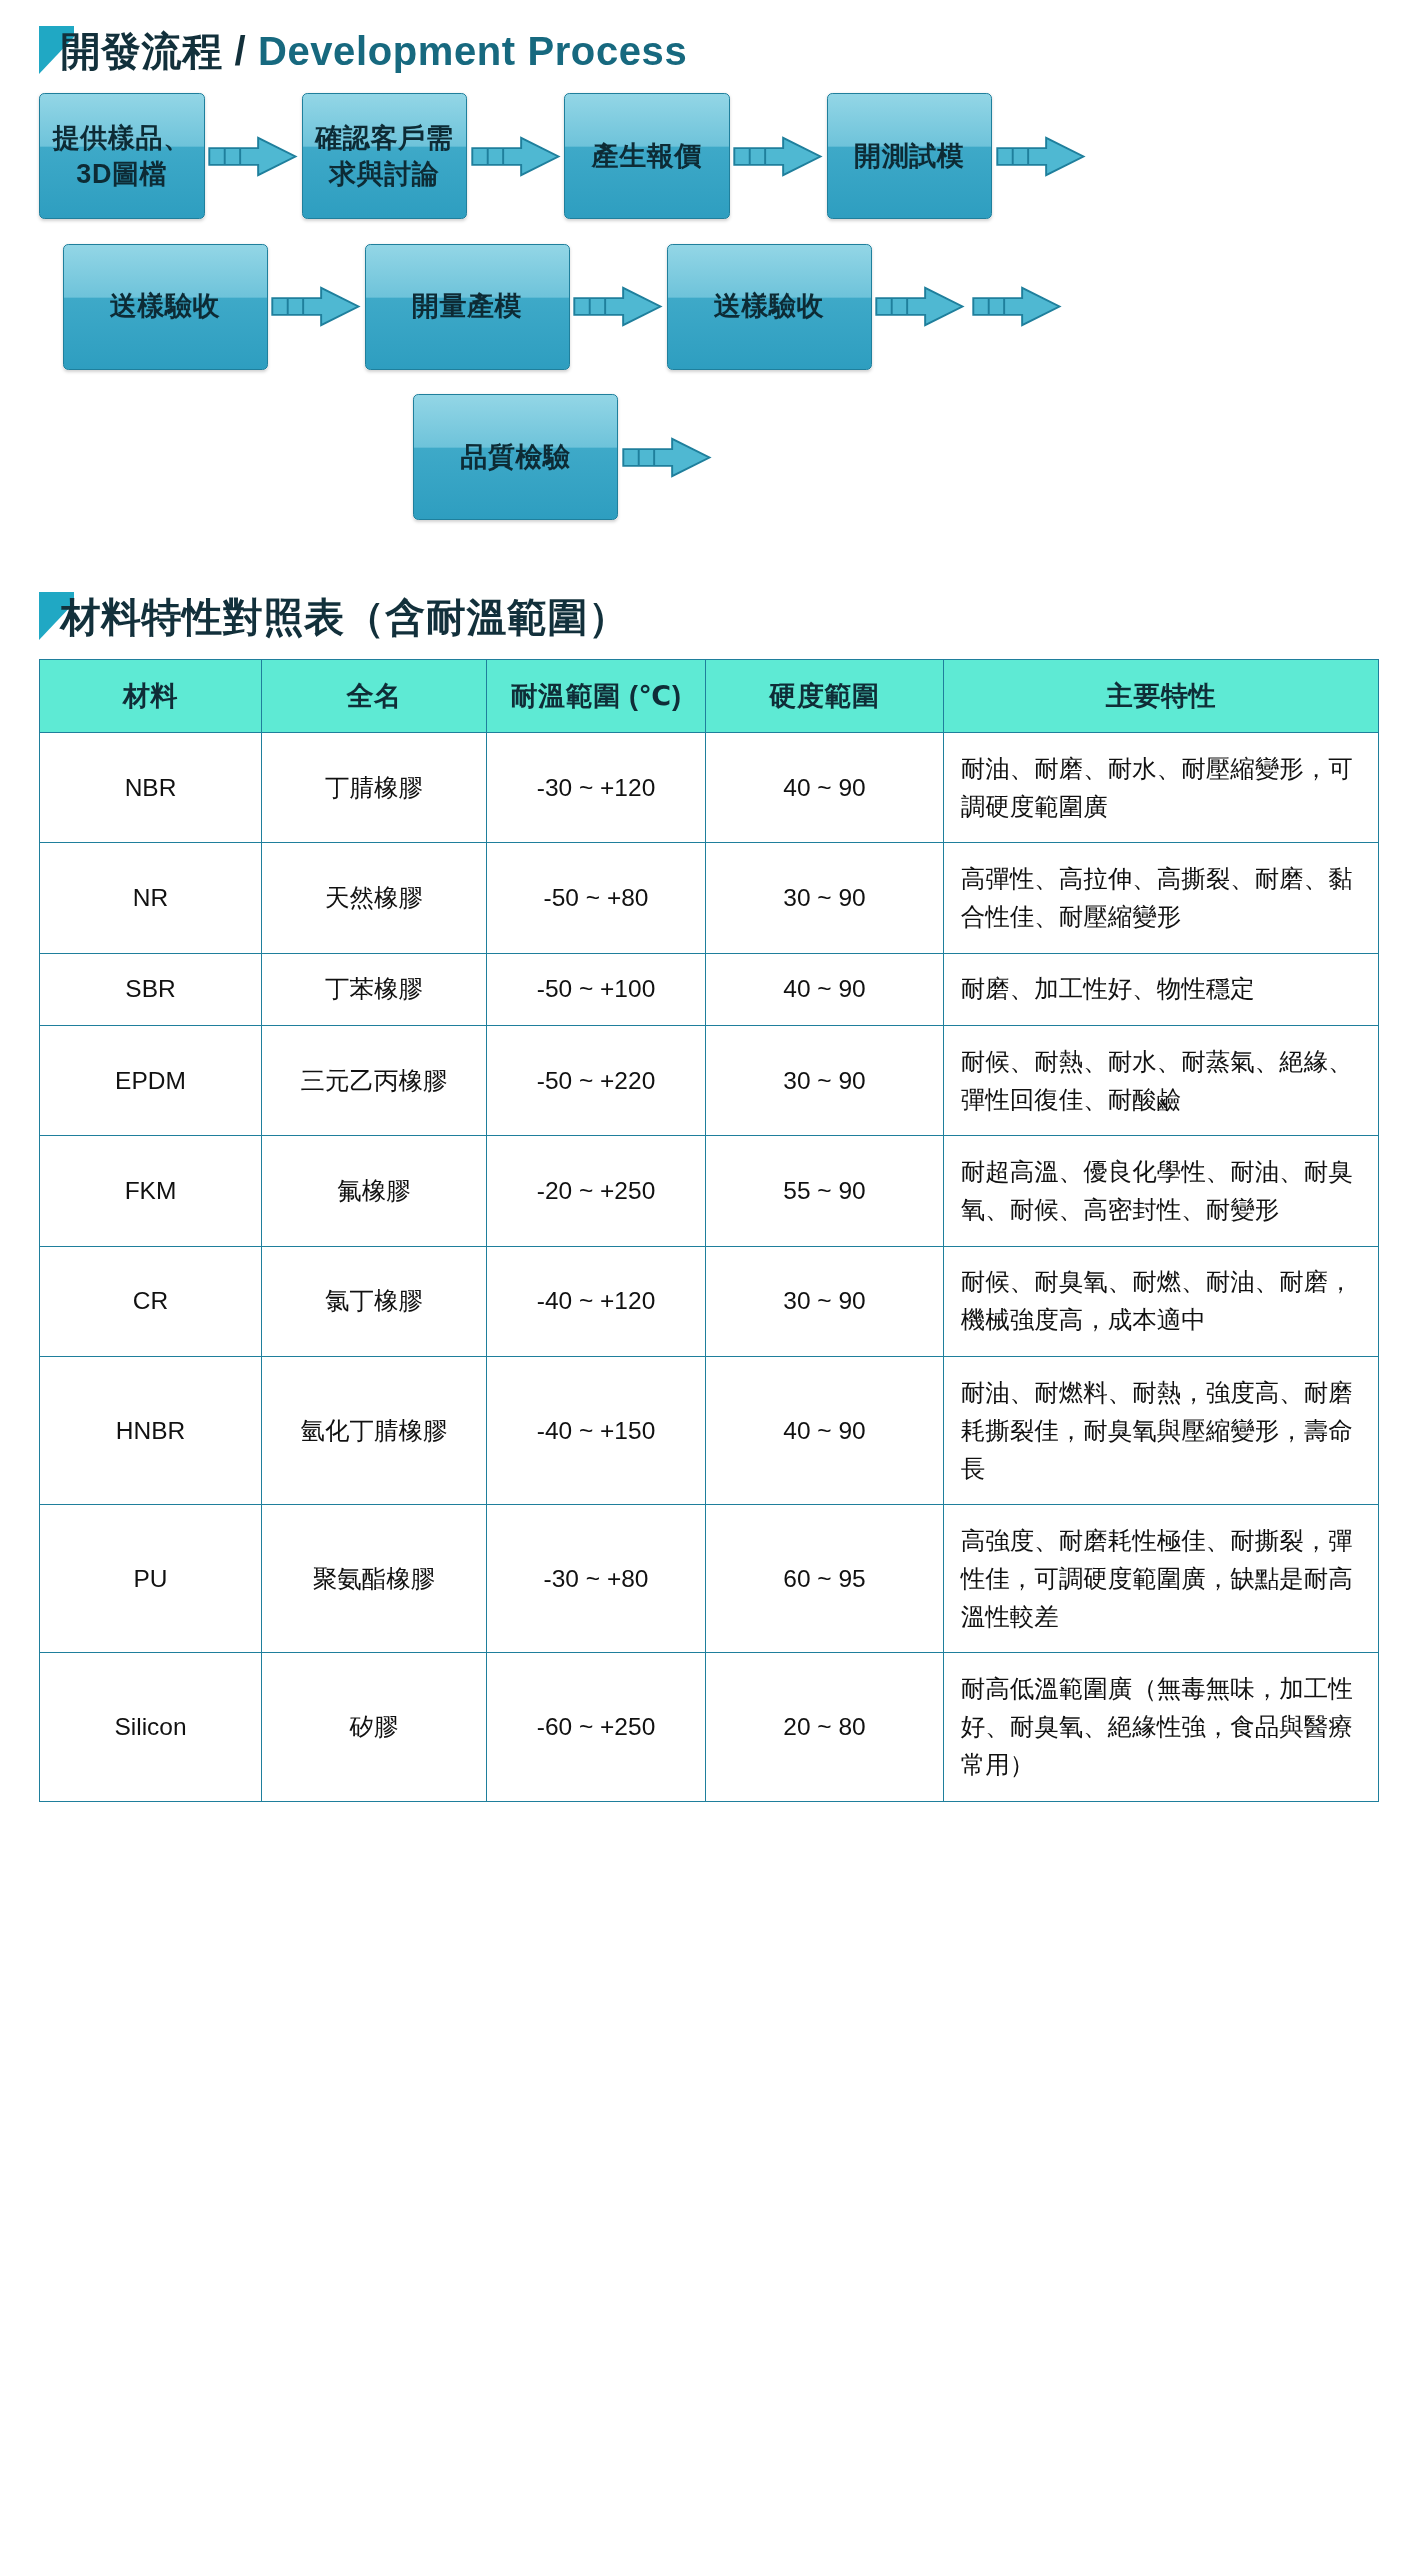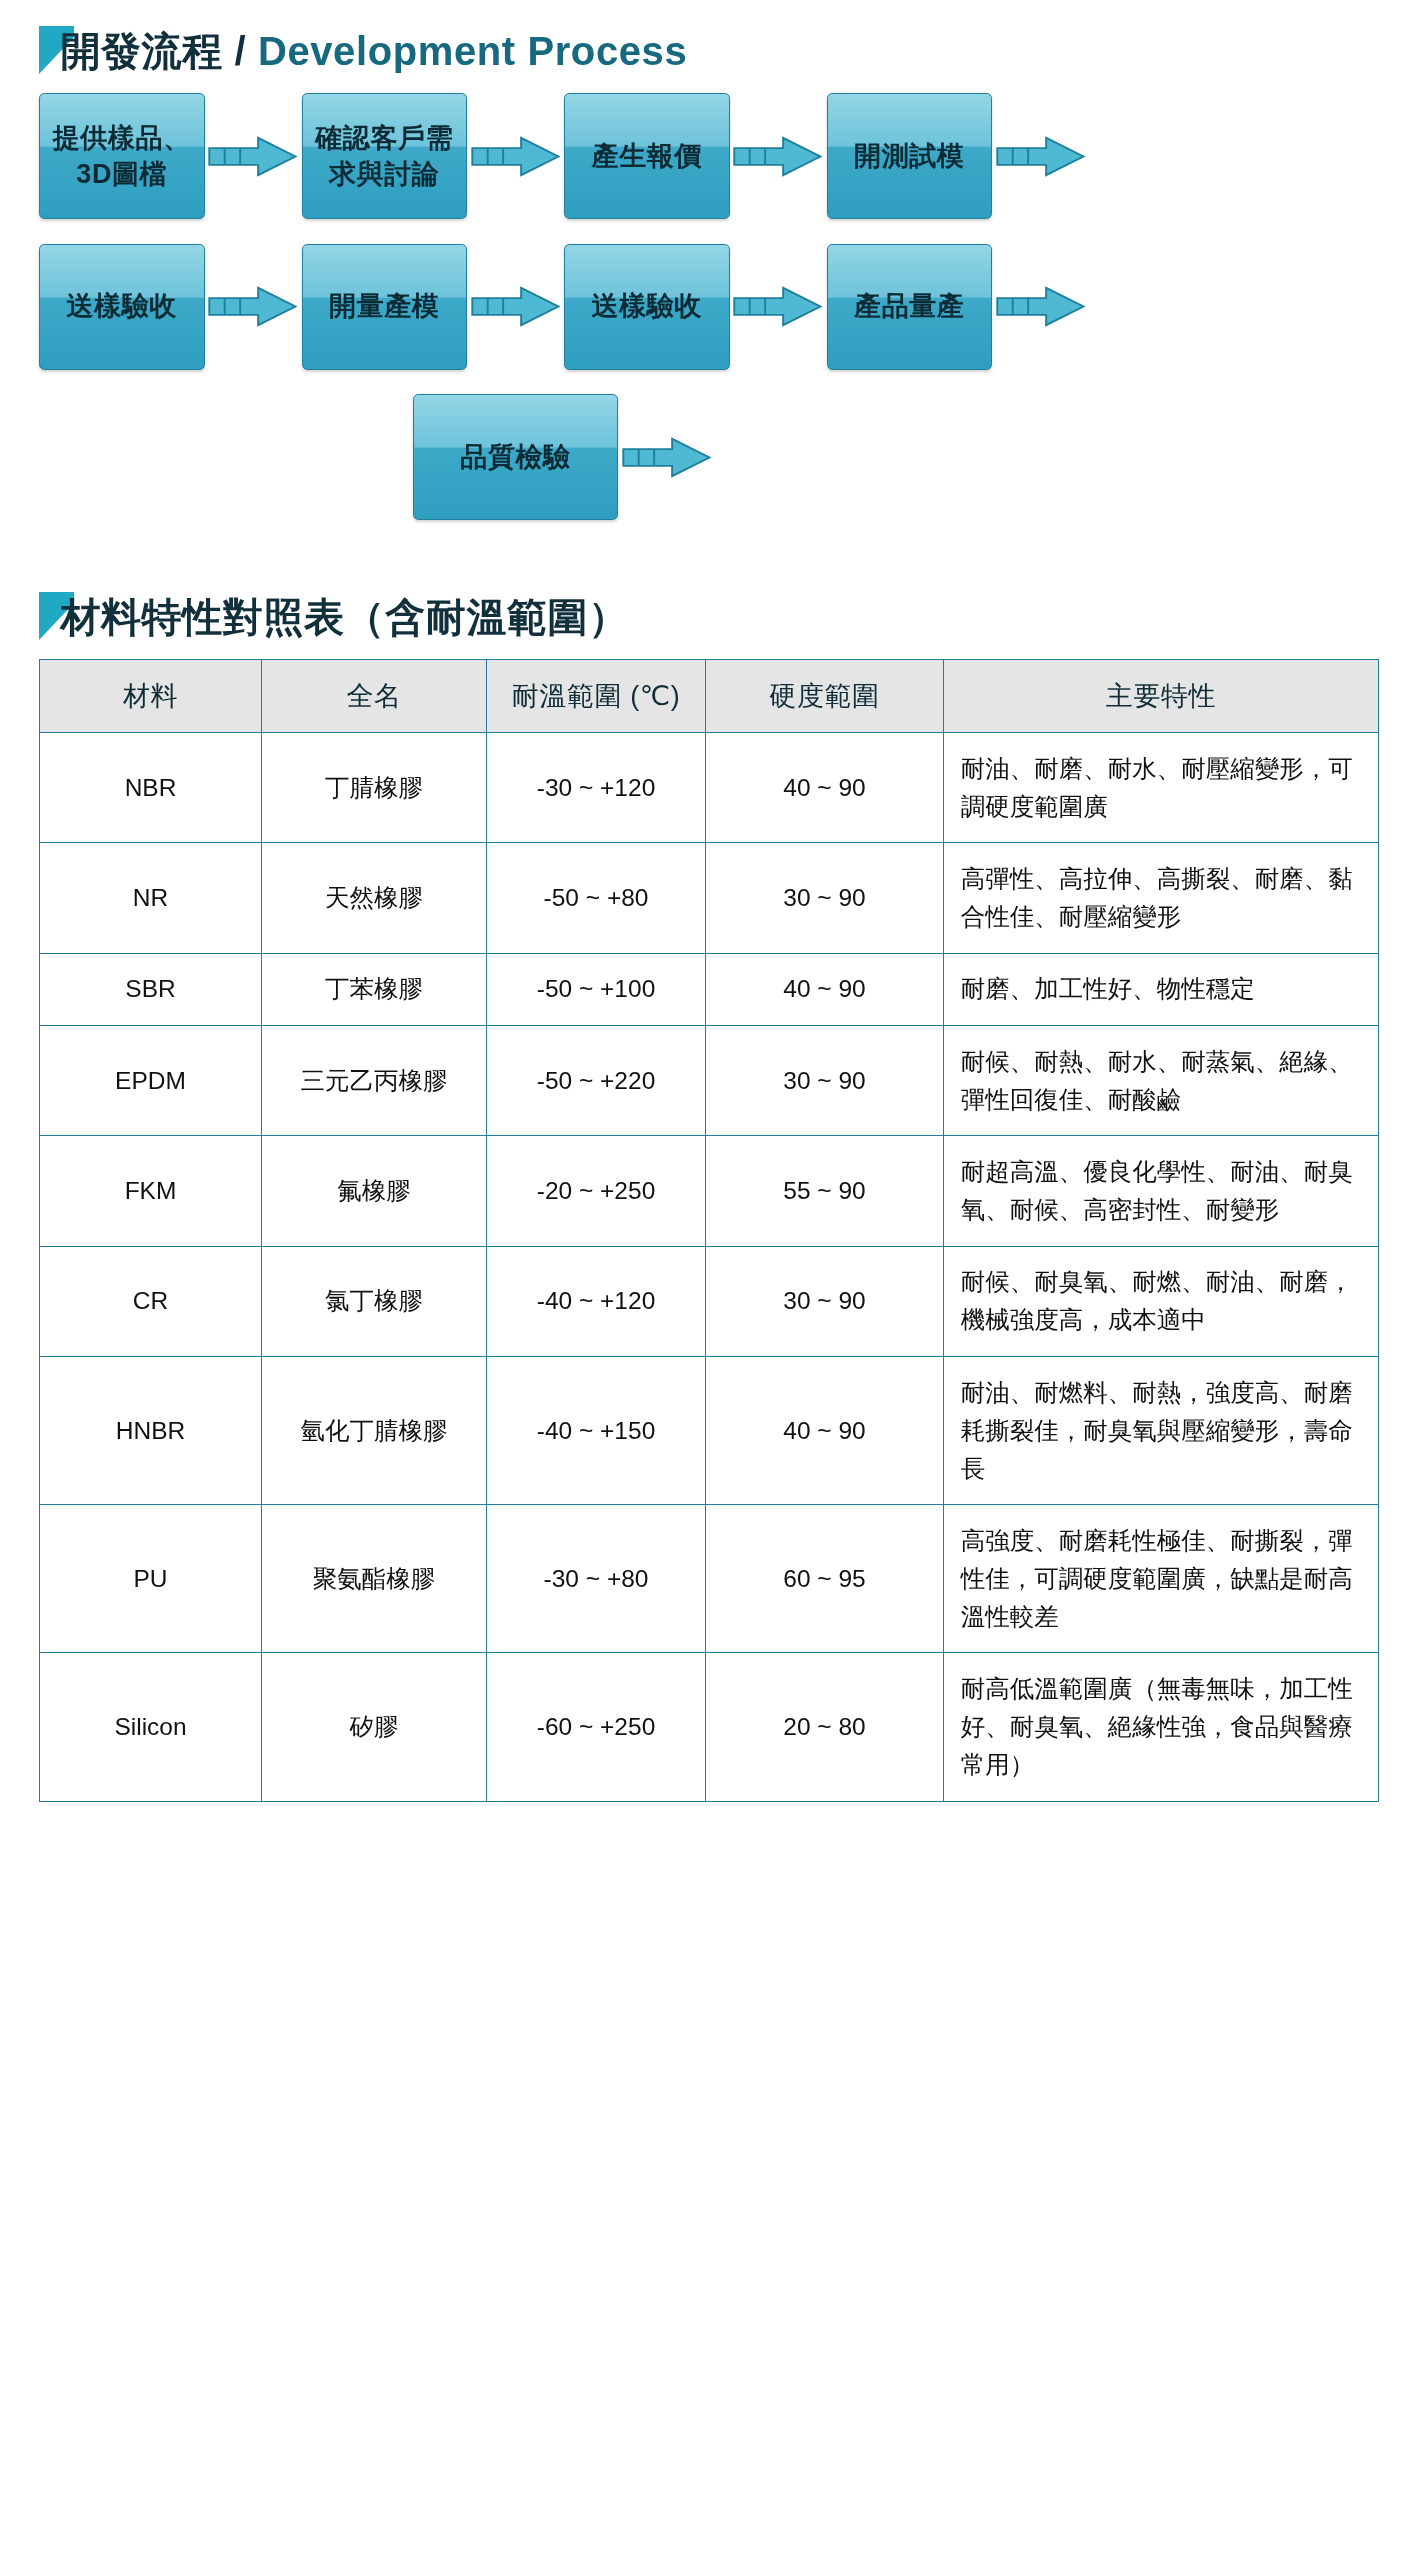--- a/index.html
+++ b/index.html
@@ -100,24 +100,24 @@
   .arrow svg { display: block; }
 
   
   .mat-table {
     border-collapse: collapse;
     width: 1340px;
     table-layout: fixed;
     border: 1.9px solid #1f7f9c;
   }
   .mat-table th {
-    background: #e5e5e5;
+    background: #5eead4;
     border: 1.9px solid #1f7f9c;
     font-size: 27px;
-    font-weight: normal;
+    font-weight: bold;
     color: #0f2d37;
     padding: 18px 6.4px;
     letter-spacing: 0.6px;
   }
   .mat-table td {
     border: 1.9px solid #1f7f9c;
     font-size: 24.5px;
     color: #111;
     padding: 16.7px 11.6px;
     text-align: center;
@@ -259,25 +259,20 @@
       <div class="arrow">
         <svg width="90" height="43" viewBox="0 0 140 66">
             <g fill="#4fb8d2" stroke="#1f7f9c" stroke-width="3">
               <polygon points="2,20 78,20 78,4 136,33 78,62 78,46 2,46"></polygon>
             </g>
             <g stroke="#1f7f9c" stroke-width="3">
               <line x1="26" y1="20" x2="26" y2="46"></line>
               <line x1="50" y1="20" x2="50" y2="46"></line>
             </g>
           </svg>
-      </div>
-      <div class="flow-box">
-        <span class="lines">
-          <span style="display:block">產品量產</span>
-        </span>
       </div>
       <div class="arrow">
         <svg width="90" height="43" viewBox="0 0 140 66">
             <g fill="#4fb8d2" stroke="#1f7f9c" stroke-width="3">
               <polygon points="2,20 78,20 78,4 136,33 78,62 78,46 2,46"></polygon>
             </g>
             <g stroke="#1f7f9c" stroke-width="3">
               <line x1="26" y1="20" x2="26" y2="46"></line>
               <line x1="50" y1="20" x2="50" y2="46"></line>
             </g>

